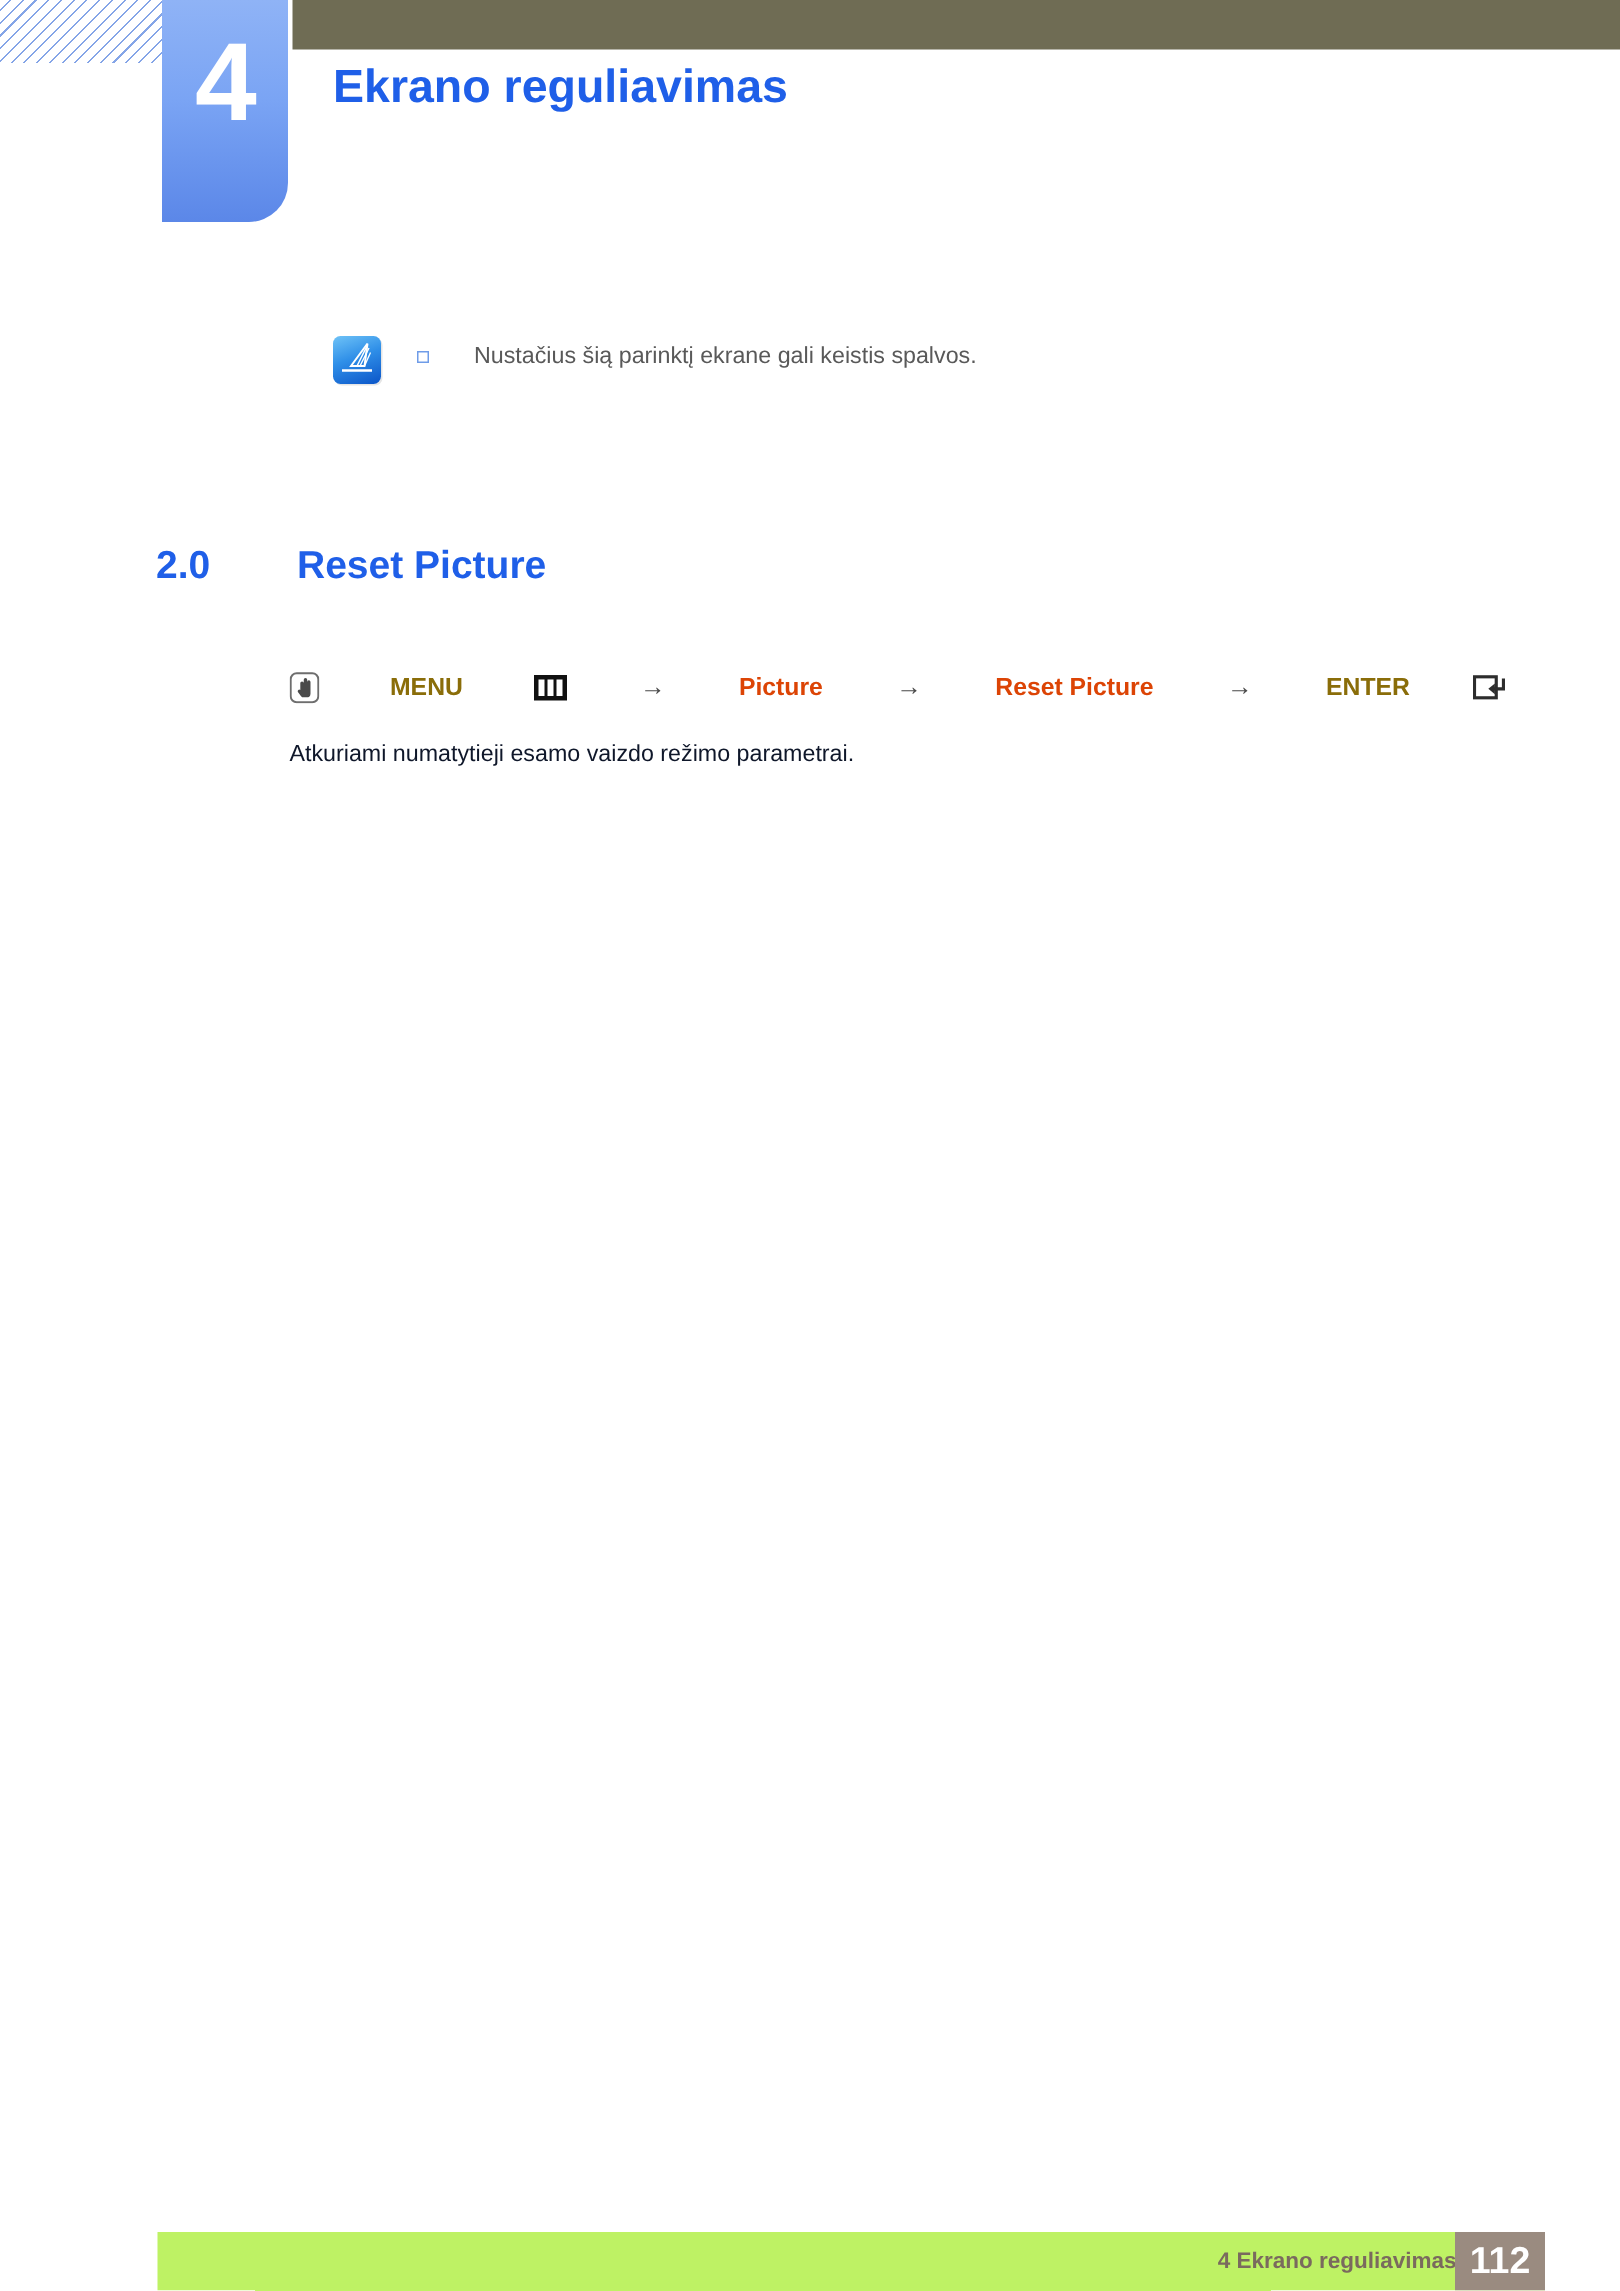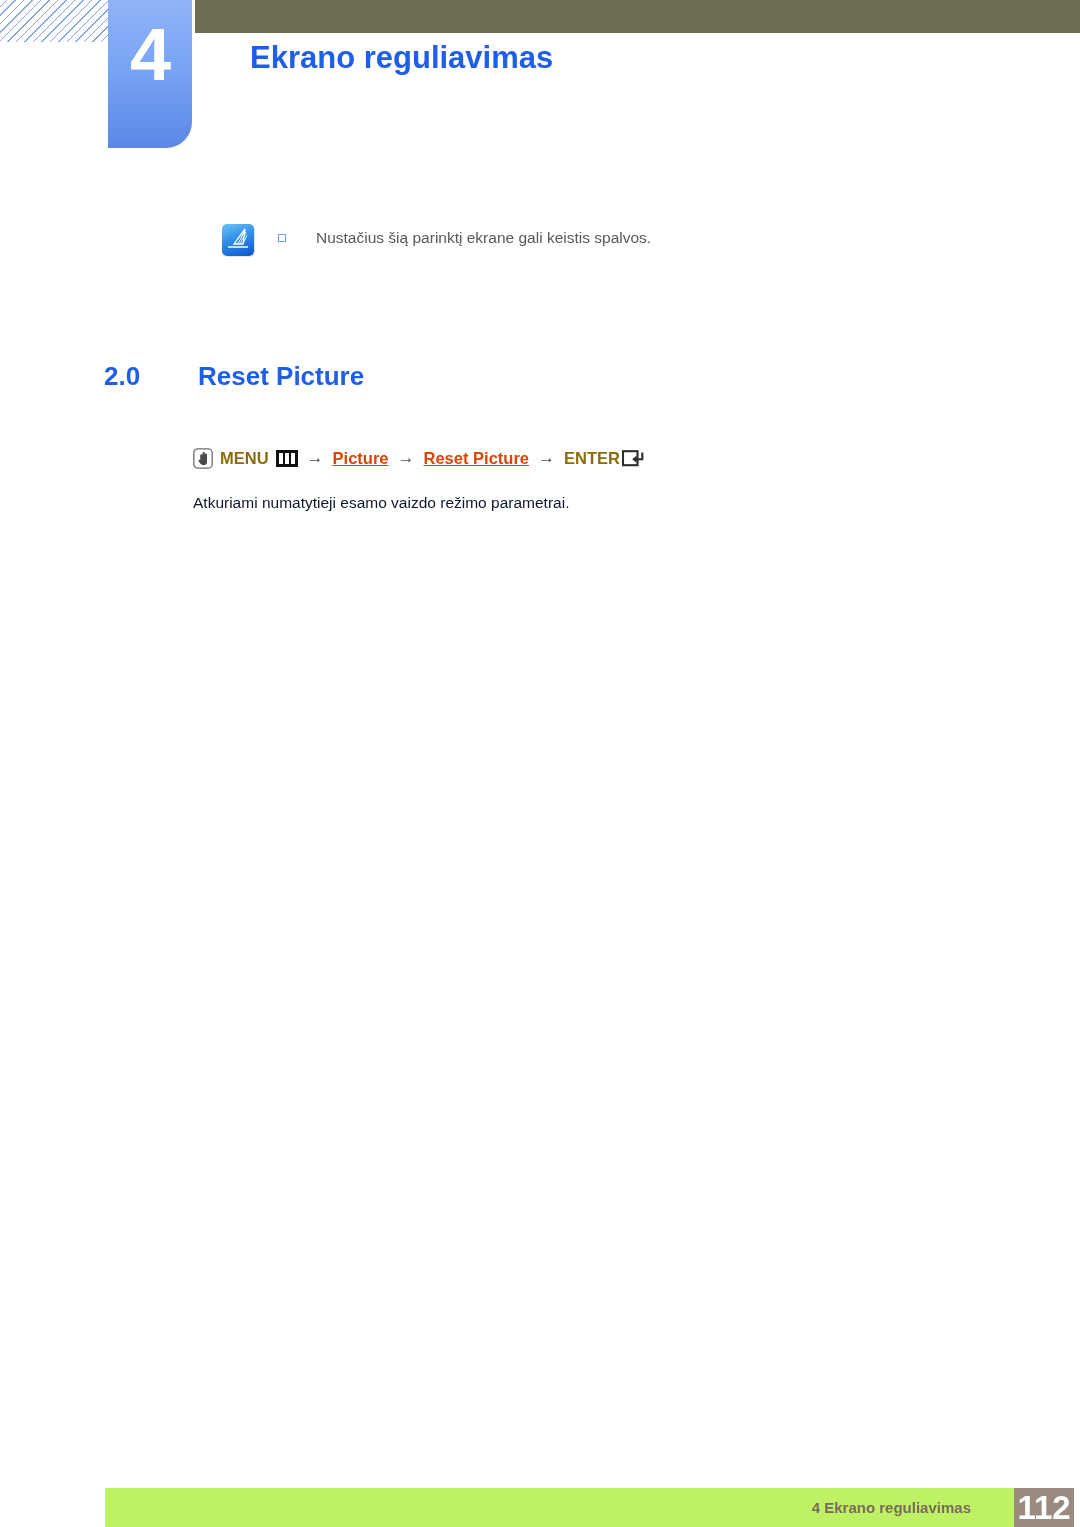--- a/index.html
+++ b/index.html
@@ -66,21 +66,20 @@
 
   
   #chapter-title {
     position: absolute;
     left: 222px;
     top: 40px;
     font-size: 31px;
     font-weight: bold;
     color: #1f5fe8;
     letter-spacing: 0px;
-    margin-left: 28px;
   }
 
   
   #note-block {
     position: absolute;
     left: 222px;
     top: 222px;
     width: 700px;
   }
   #note-icon {
@@ -143,23 +142,24 @@
   #menu-path {
     position: absolute;
     left: 193px;
     top: 444px;
     height: 28px;
     display: flex;
     align-items: center;
     font-size: 16.5px;
     font-weight: bold;
     white-space: nowrap;
+    gap: 40px;
   }
   .path-gold { color: #8a6d09; }
-  .path-orange { color: #dc4405; text-decoration: underline; }
+  .path-orange { color: #dc4405; }
   .path-arrow {
     color: #4a4a4a;
     font-weight: normal;
     margin: 0 9px;
     font-size: 17px;
   }
 
   
   .icon-hand {
     display: inline-block;
@@ -221,27 +221,27 @@
     position: absolute;
     right: 59px;
     top: 11px;
     font-size: 15px;
     font-weight: bold;
     color: #7a6a5e;
     white-space: nowrap;
   }
   #footer-page {
     position: absolute;
-    left: 1014px;
+    left: 970px;
     top: 1488px;
     width: 60px;
     height: 39px;
     background: #9a8b80;
     color: #ffffff;
-    font-size: 33px;
+    font-size: 25px;
     font-weight: bold;
     text-align: center;
     line-height: 39px;
   }
 </style>
 </head>
 <body>
 
 <div id="hatch"></div>
 

